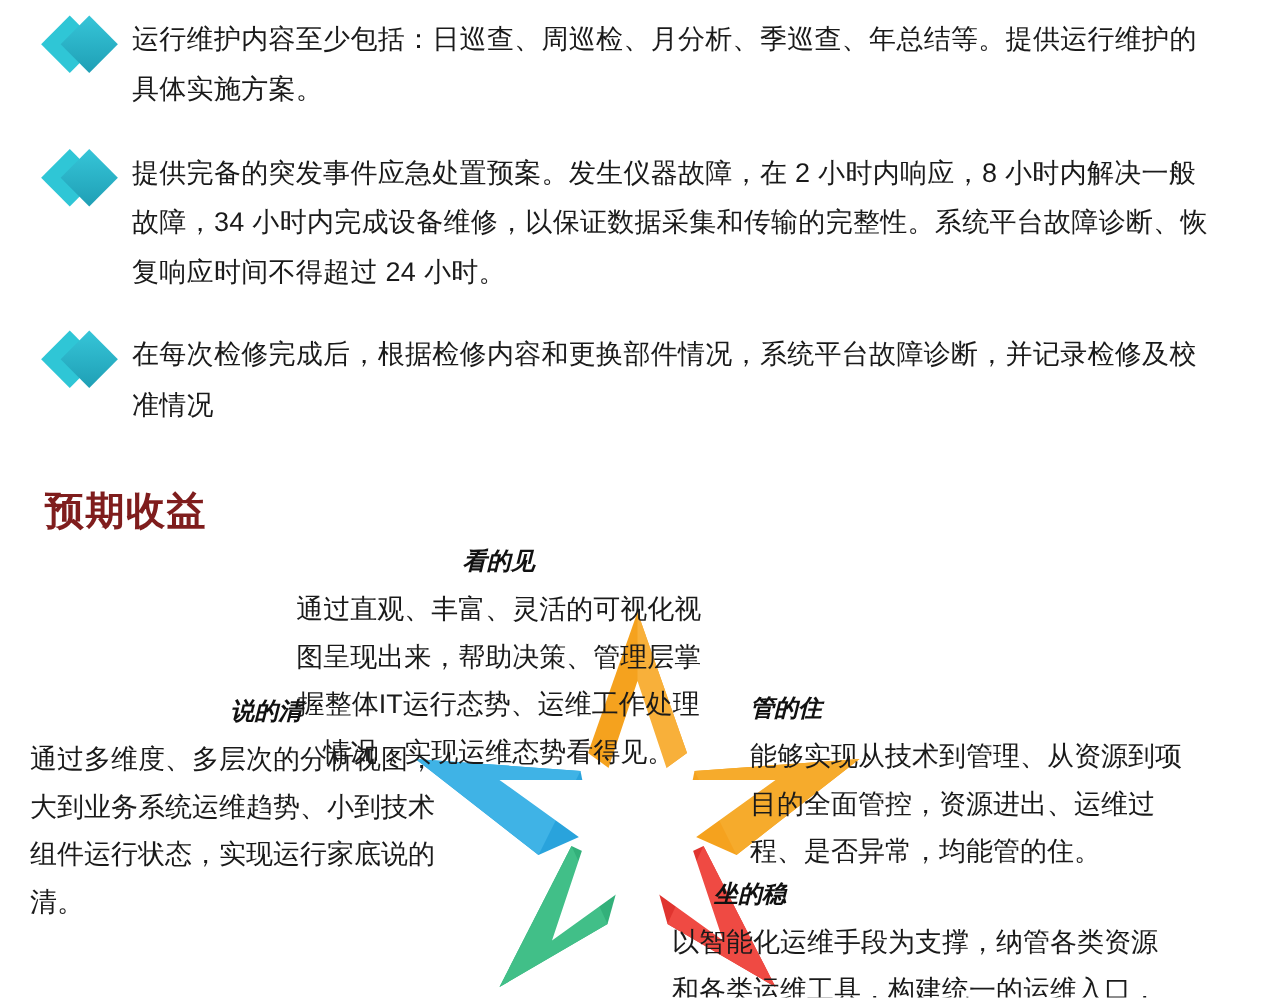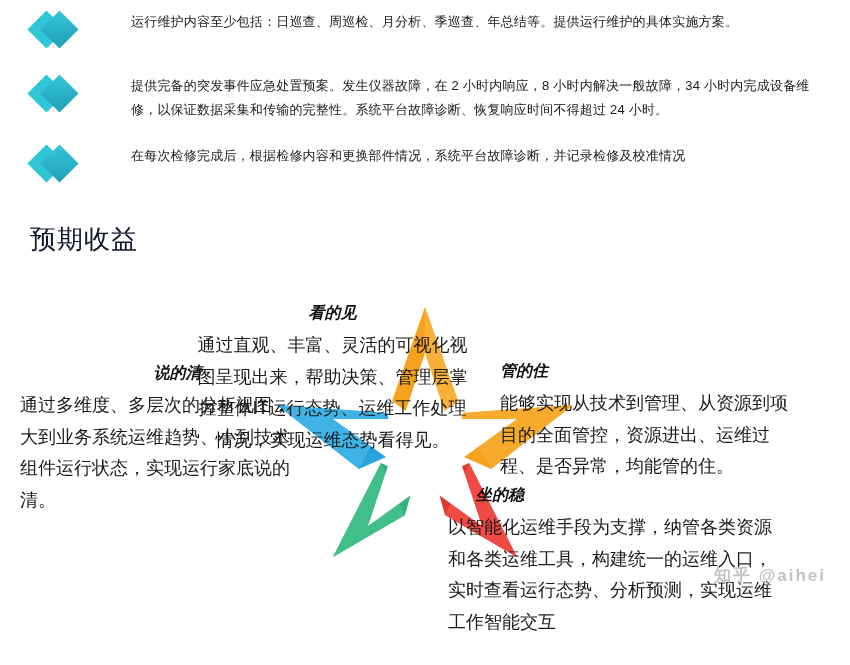--- a/index.html
+++ b/index.html
@@ -42,34 +42,33 @@
   .diamond.back {
     left: 3px;
     background: #2fc6d6;
   }
   .diamond.front {
     left: 16px;
     background: #2aa8bd;
     background: linear-gradient(135deg, #36c5d8 0%, #1f9fb5 100%);
   }
   .bullet-text {
-    font-size: 13px;
+    font-size: 18px;
     line-height: 1.85;
     color: #1a1a1a;
     letter-spacing: 0.2px;
     flex: 1;
     padding-right: 6px;
-    margin-left: 43px;
   }
 
   
   .section-heading {
     font-size: 26px;
-    font-weight: normal;
-    color: #0f172a;
+    font-weight: bold;
+    color: #7f1d1d;
     padding: 14px 0 0 30px;
     letter-spacing: 1px;
   }
 
   
   .diagram {
     position: relative;
     width: 850px;
     height: 350px;
     margin-top: 6px;
@@ -95,21 +94,20 @@
     line-height: 1.75;
     color: #1a1a1a;
   }
 
   
   #node-top {
     left: 195px;
     top: 0px;
     width: 275px;
     text-align: center;
-    margin-top: 40px;
   }
   #node-top .title { text-align: center; }
 
   
   #node-left {
     left: 20px;
     top: 100px;
     width: 275px;
   }
   #node-left .title { text-align: center; margin-left: 40px; }

